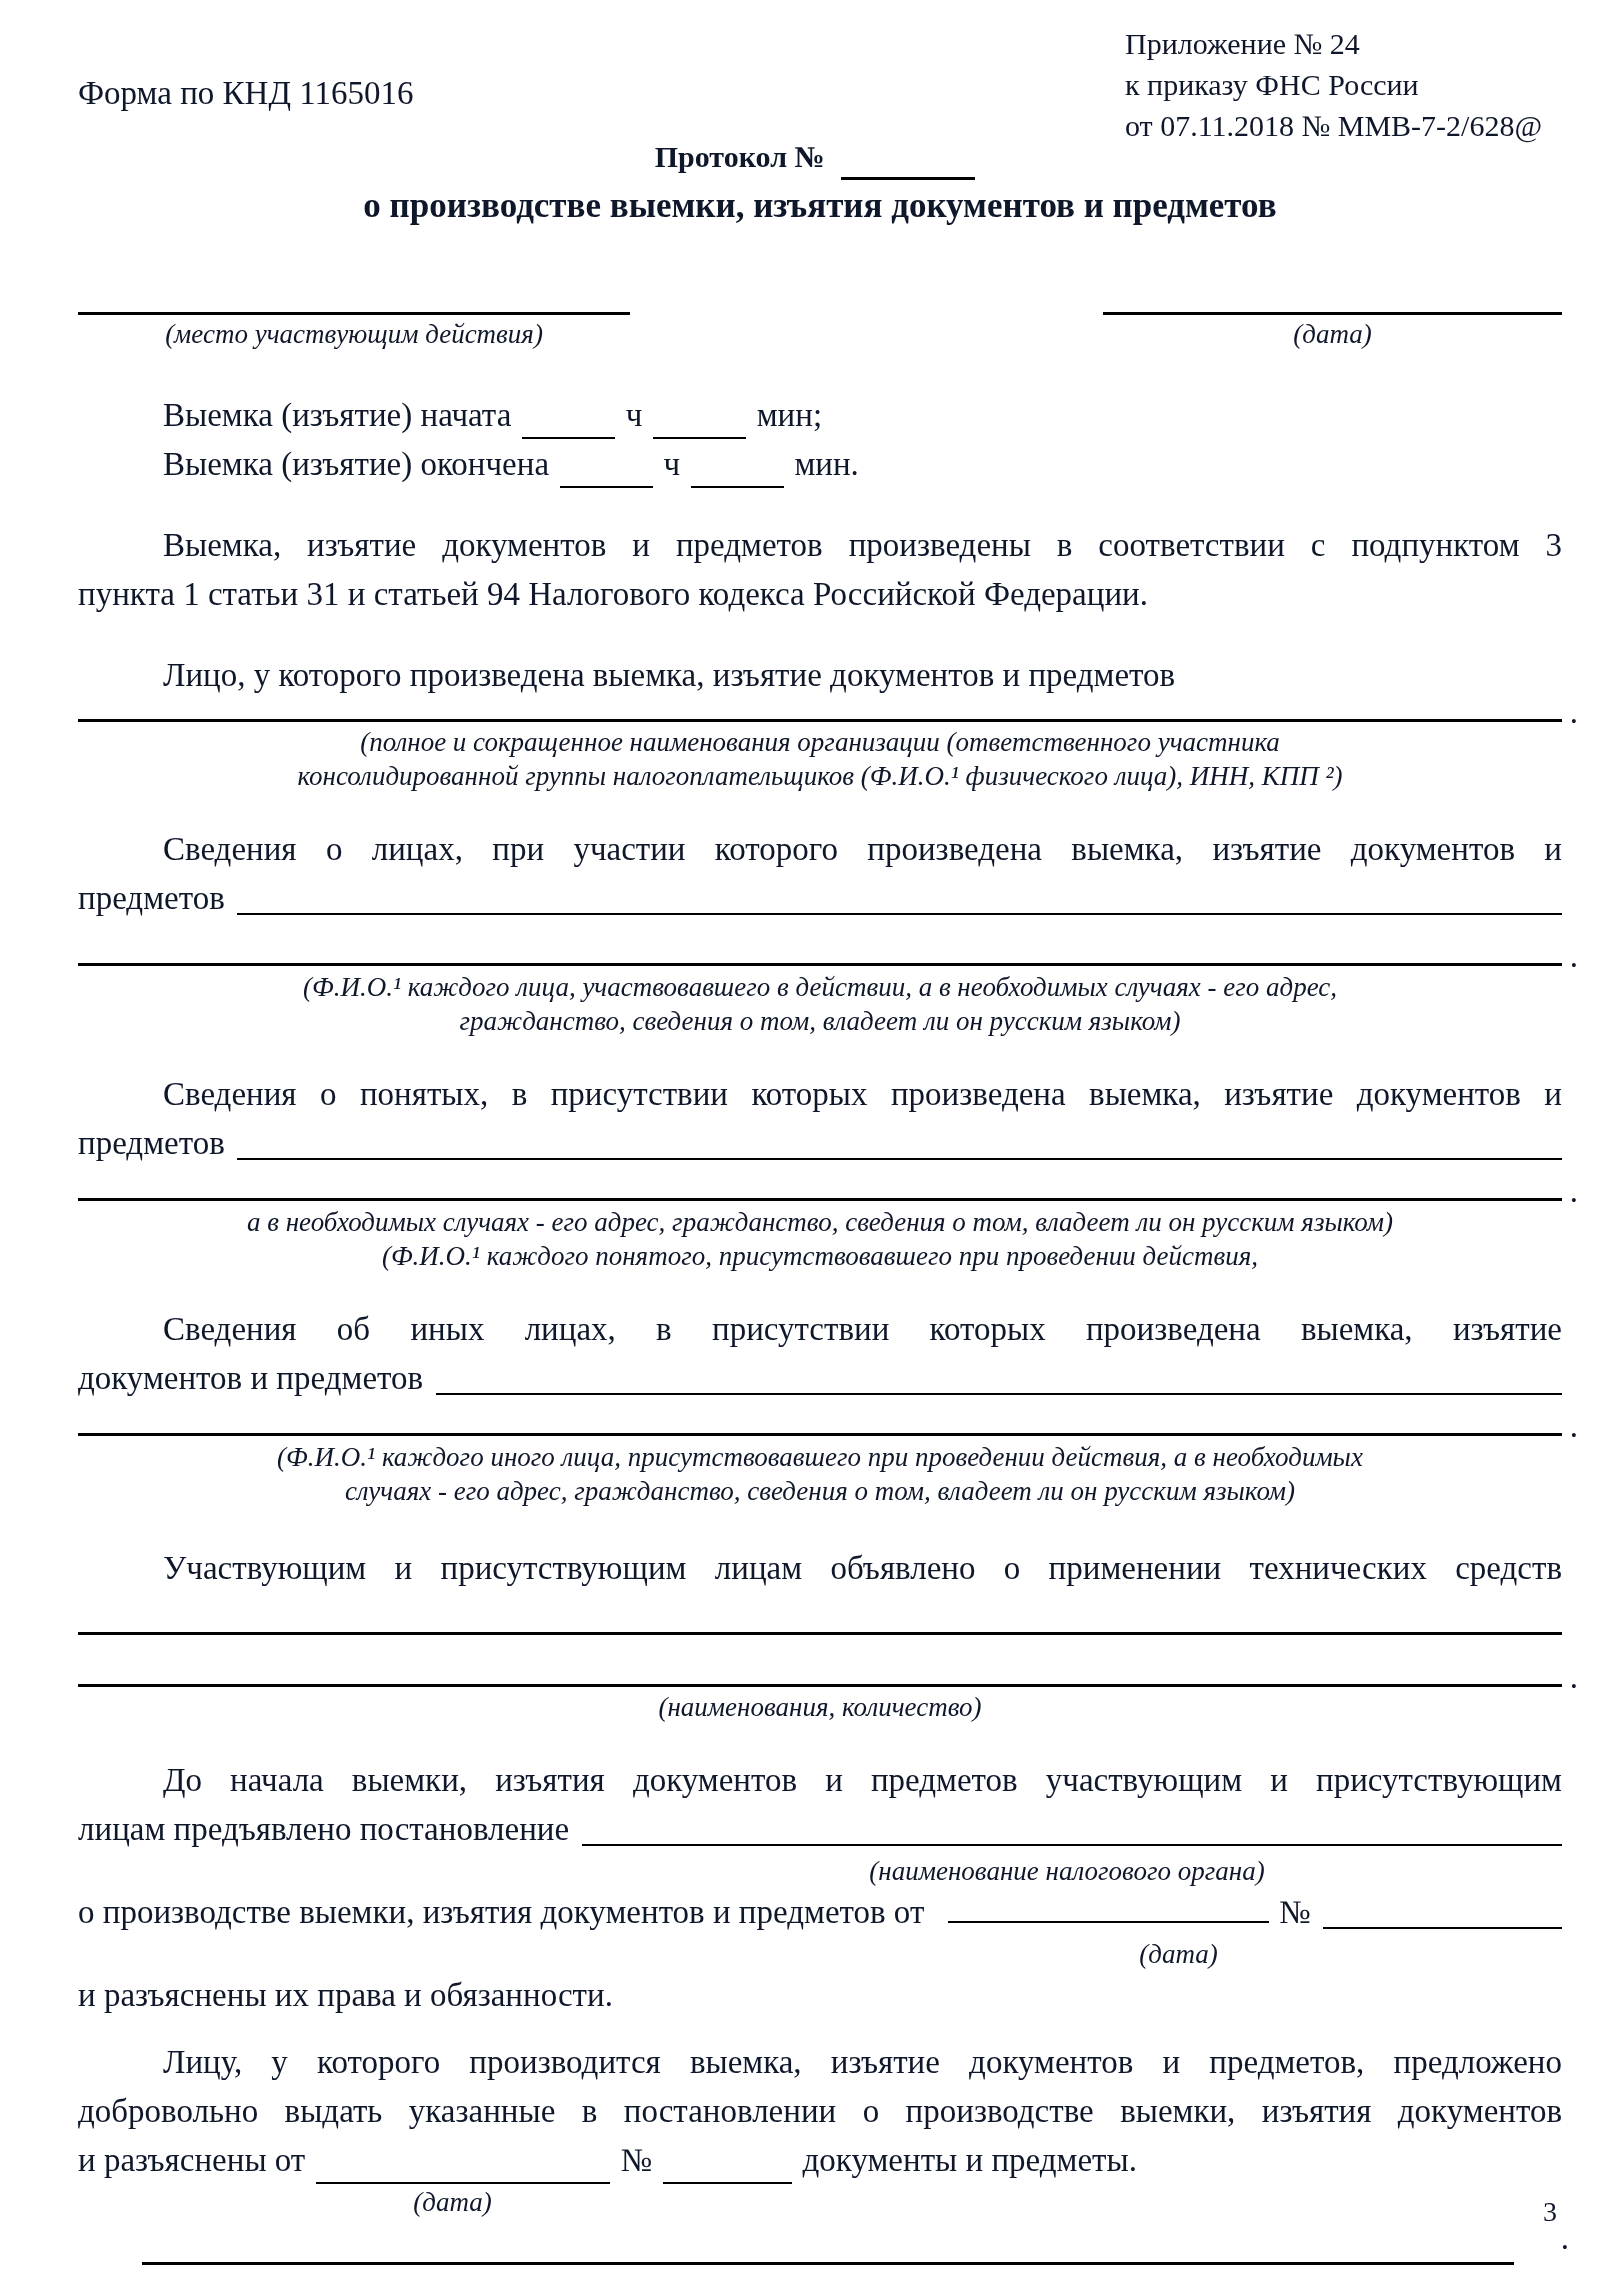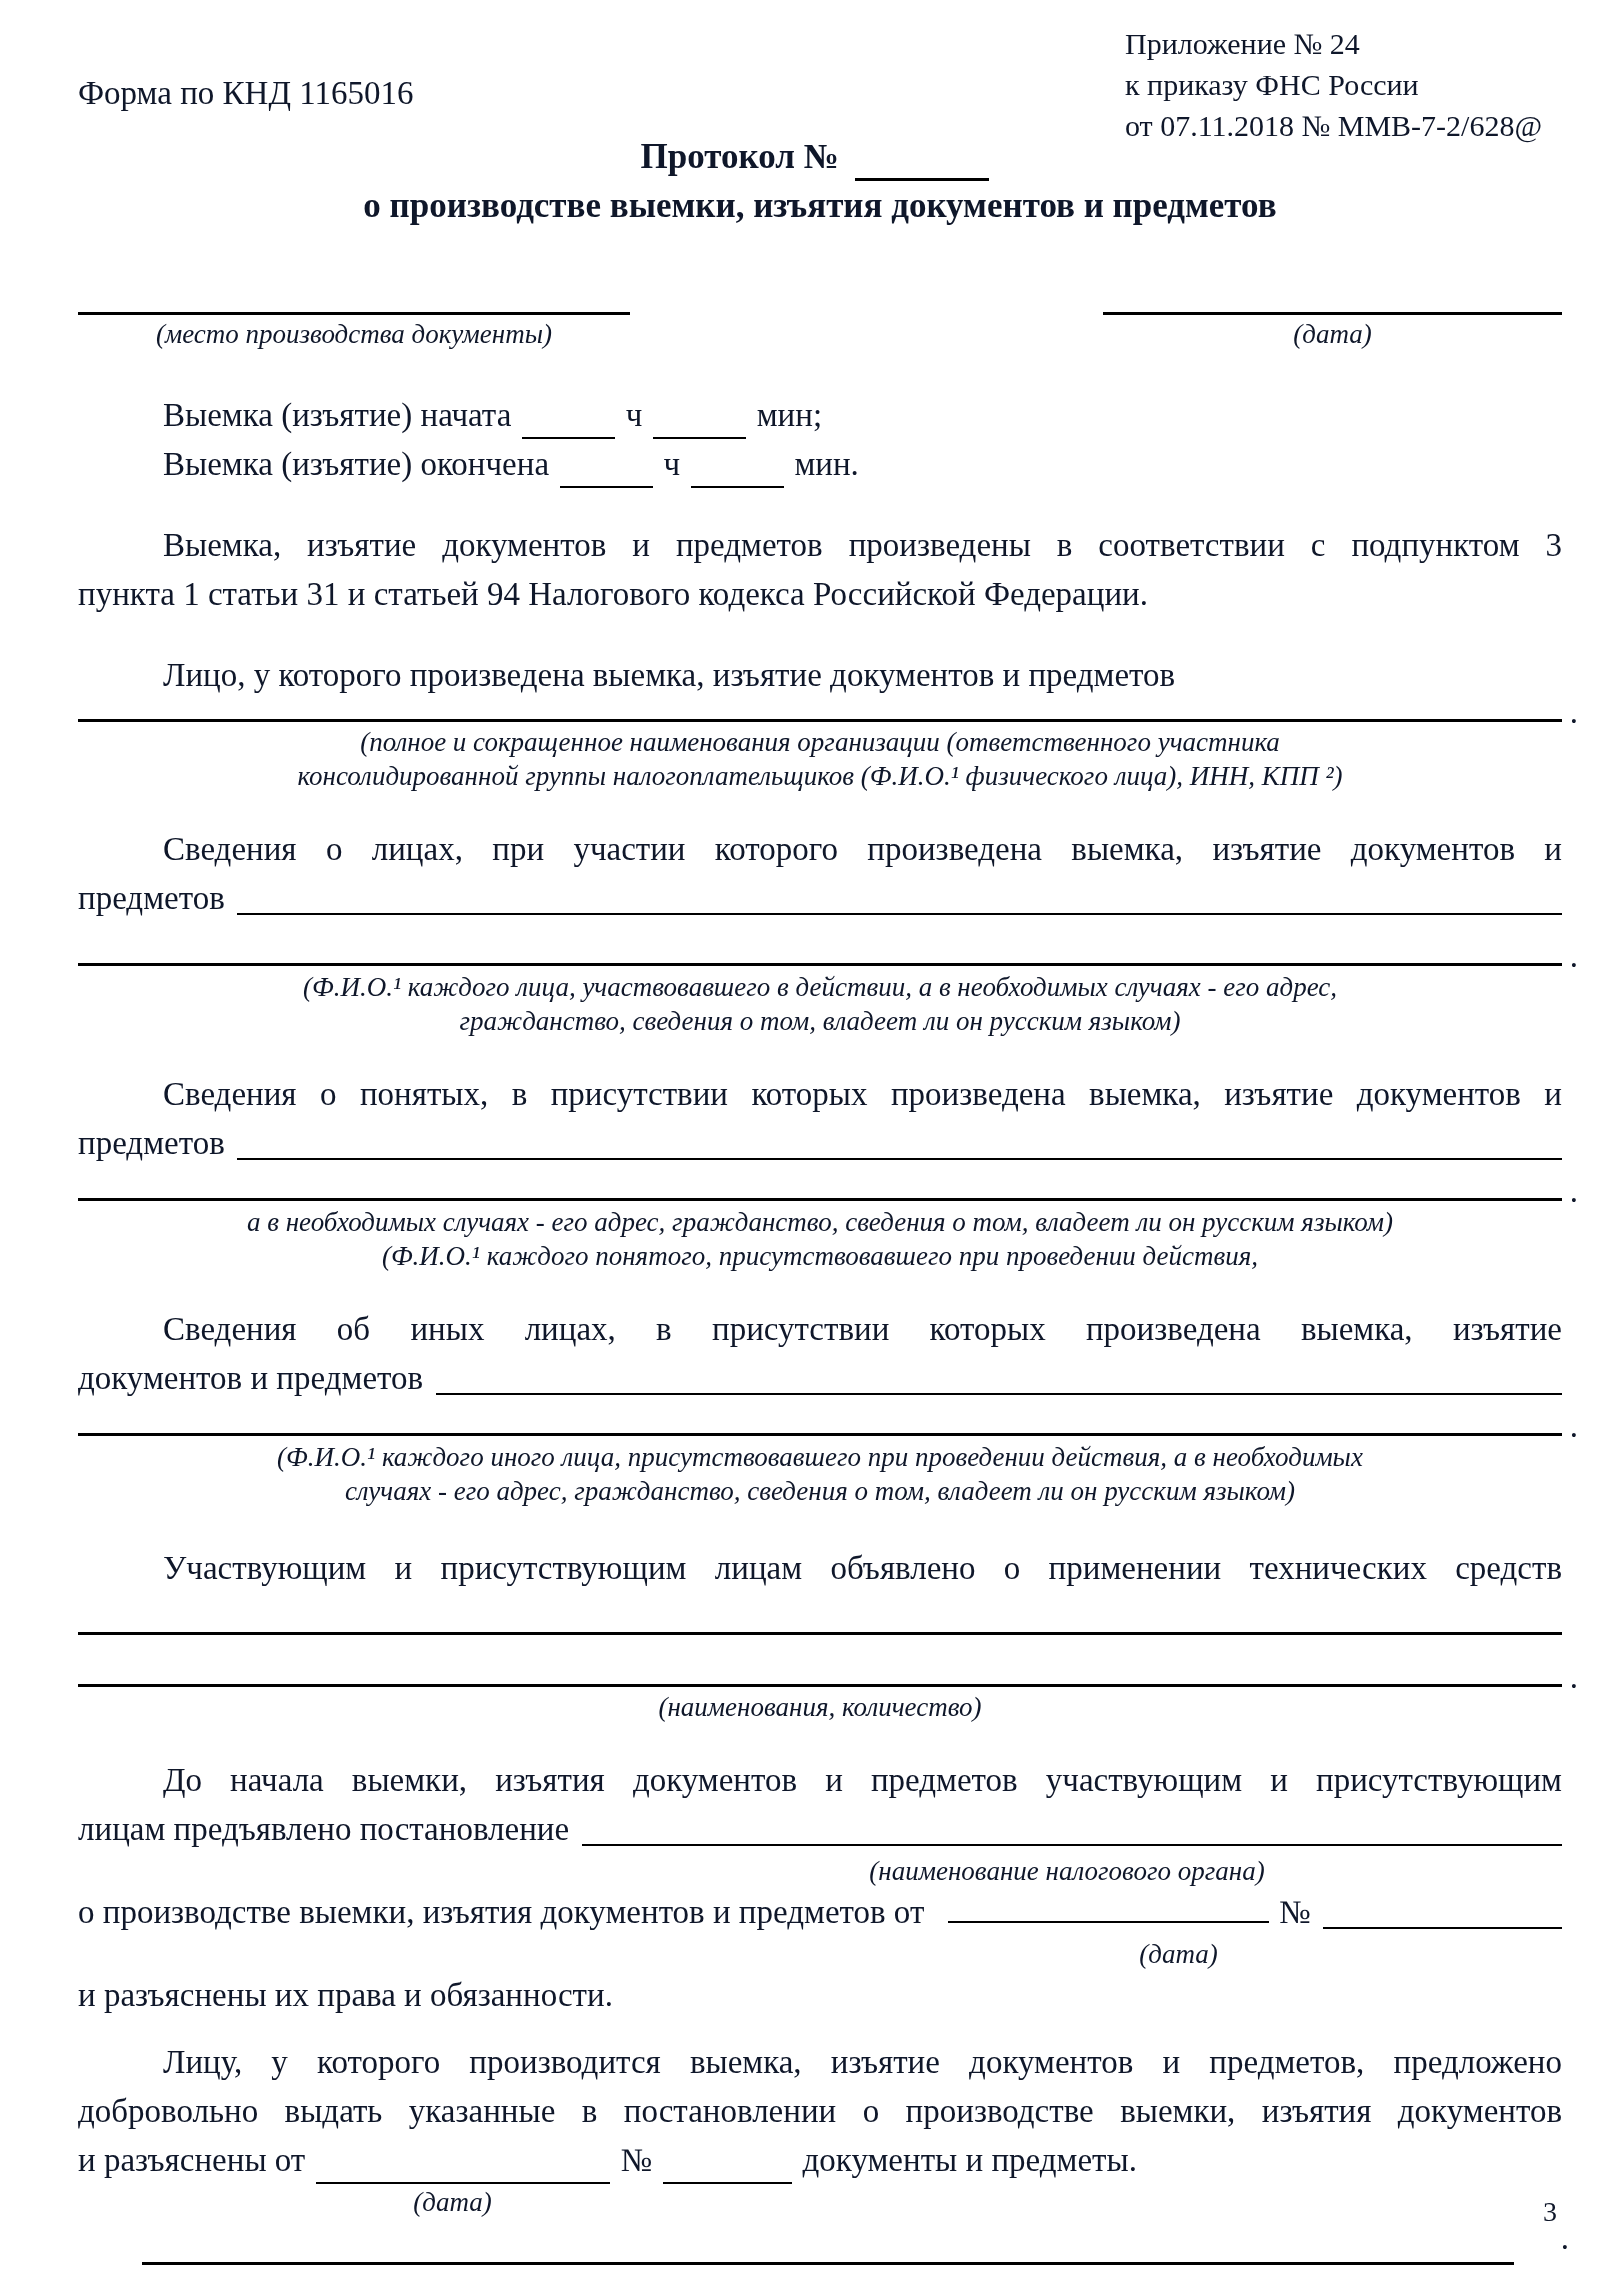--- a/index.html
+++ b/index.html
@@ -7,21 +7,21 @@
     position:relative;
     width:1614px;height:2295px;
     background:#ffffff;color:#0f172a;
     font-family:"Liberation Serif","DejaVu Serif",serif;
     font-size:33px;line-height:49px;
     overflow:hidden;
   }
   .annex{position:absolute;left:1125px;top:23px;font-size:30px;line-height:41px;}
   .content{position:absolute;left:78px;top:0;width:1484px;}
   .form-code{margin-top:69px;}
-  .title1{margin-top:14.2px;text-align:center;font-weight:bold;font-size:35px;}
+  .title1{margin-top:14.2px;text-align:center;font-weight:bold;font-size:30px;}
   .title2{text-align:center;font-weight:bold;font-size:35px;}
   .blank{display:inline-block;border-bottom:2.7px solid #000;height:1em;vertical-align:-12.5px;margin:0 10.7px;}
   .title-blank{width:134px;border-bottom:3.6px solid #000;margin-left:16px;}
   .w360{width:321px;}
   .w330{width:294px;}
   .w145{width:129px;}
   .w105{width:93px;}
   .pd-row{margin-top:82px;display:flex;justify-content:space-between;}
   .pd-col-left{width:552px;}
   .pd-col-right{width:459px;}
@@ -68,21 +68,21 @@
   <div class="content">
 
     <div class="form-code">Форма по КНД 1165016</div>
 
     <div class="title1"><span>Протокол №</span><span class="blank title-blank"></span></div>
     <div class="title2">о производстве выемки, изъятия документов и предметов</div>
 
     <div class="pd-row">
       <div class="pd-col-left">
         <div class="pd-rule"></div>
-        <div class="caption">(место производства документы)</div>
+        <div class="caption">(место участвующим действия)</div>
       </div>
       <div class="pd-col-right">
         <div class="pd-rule"></div>
         <div class="caption">(дата)</div>
       </div>
     </div>
 
     <div class="line indent mt42"><span>Выемка (изъятие) начата</span><span class="blank w105"></span><span>ч</span><span class="blank w105"></span><span>мин;</span></div>
     <div class="line indent"><span>Выемка (изъятие) окончена</span><span class="blank w105"></span><span>ч</span><span class="blank w105"></span><span>мин.</span></div>
 

